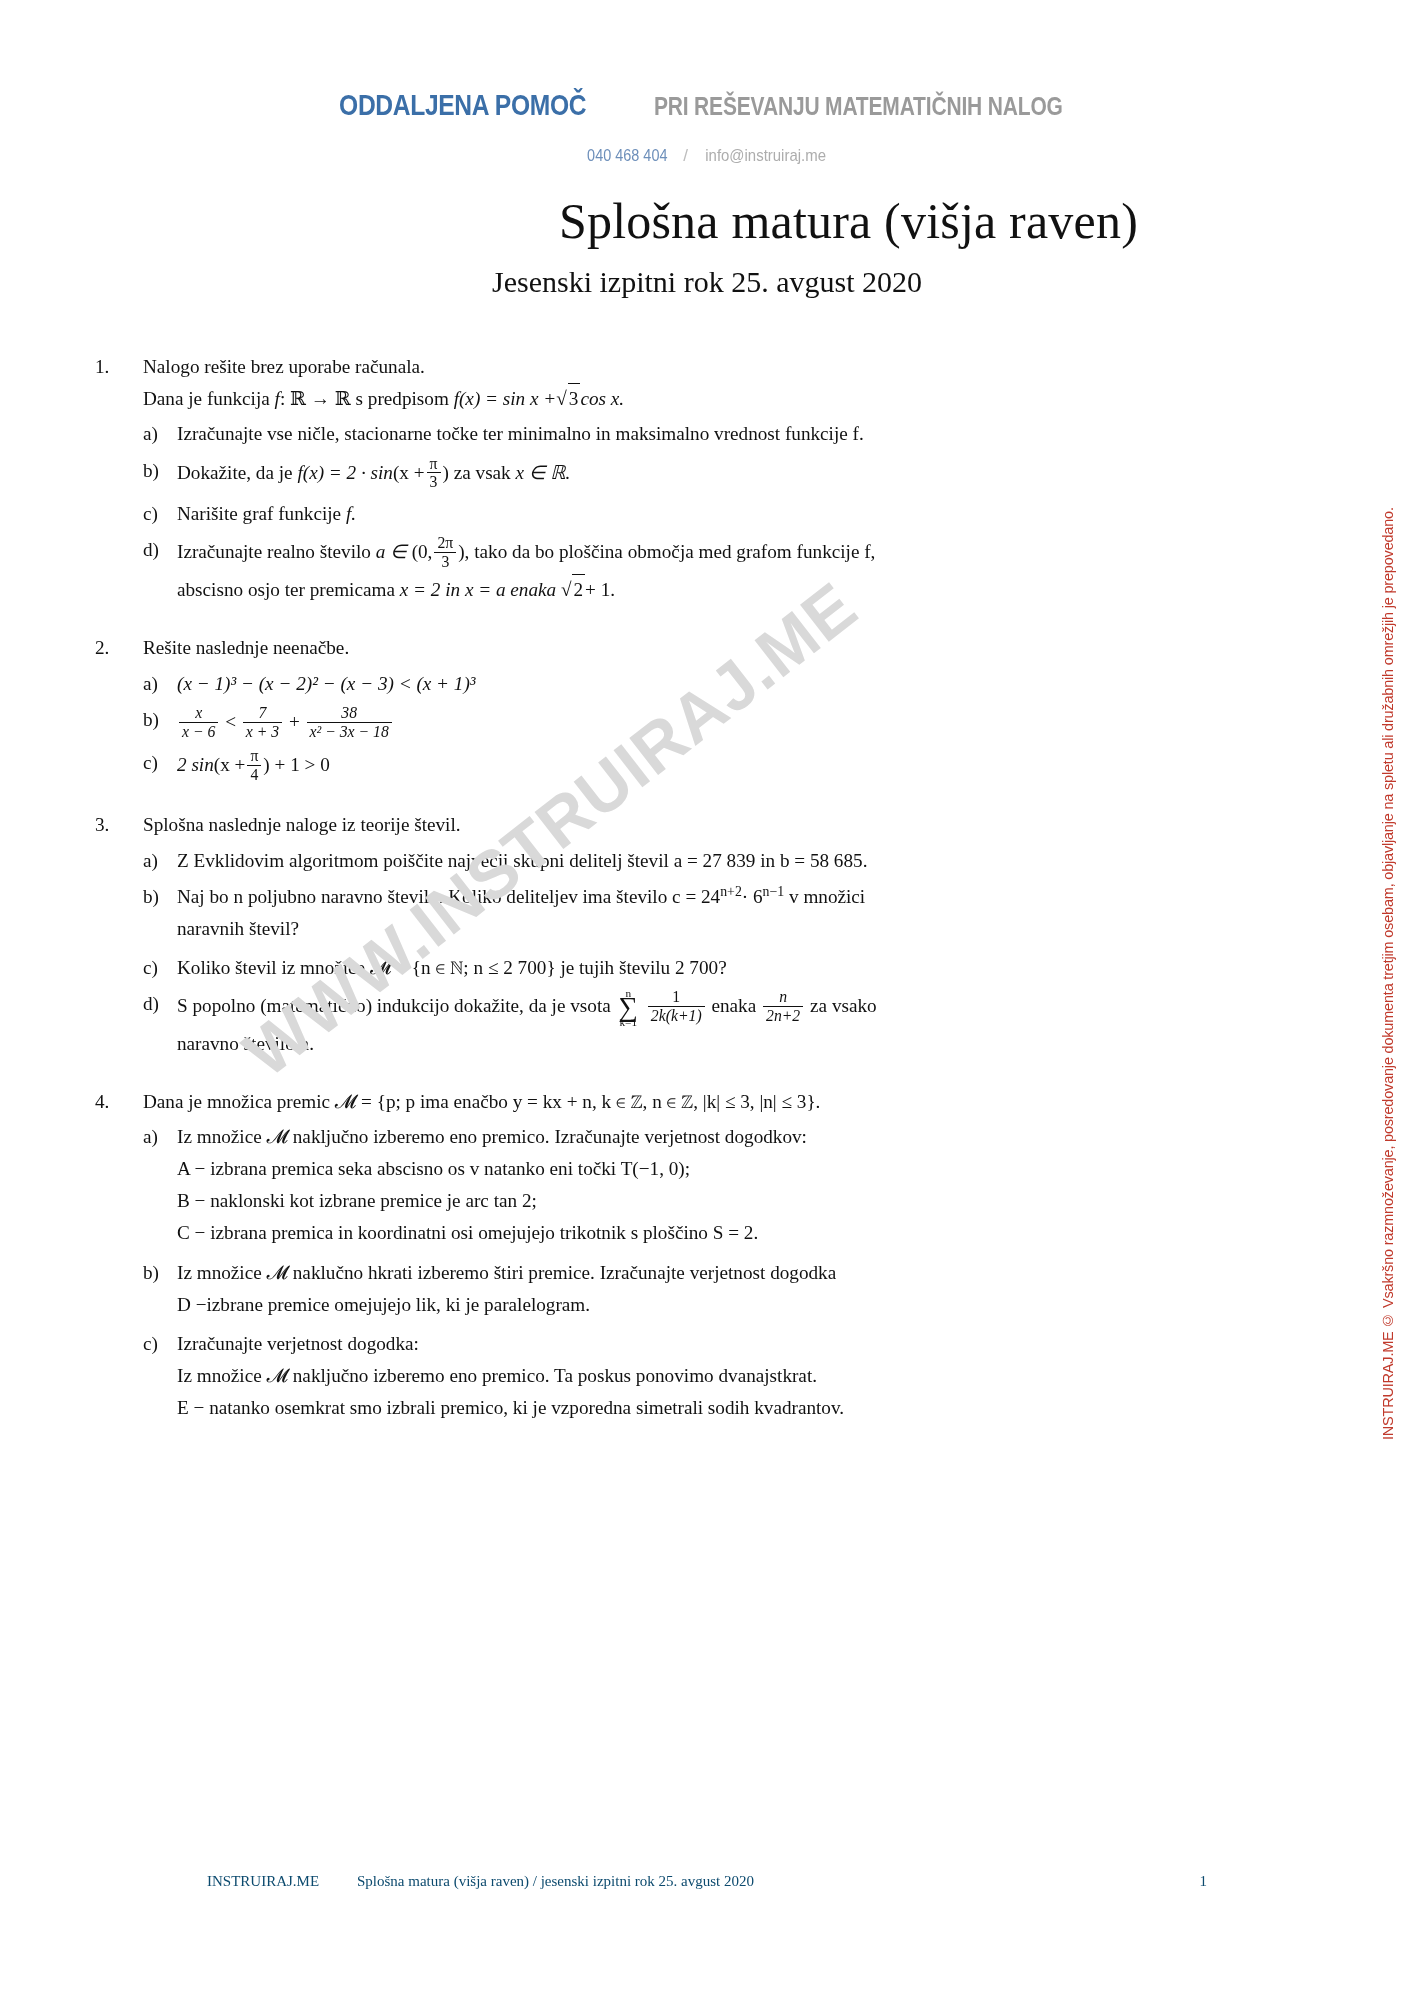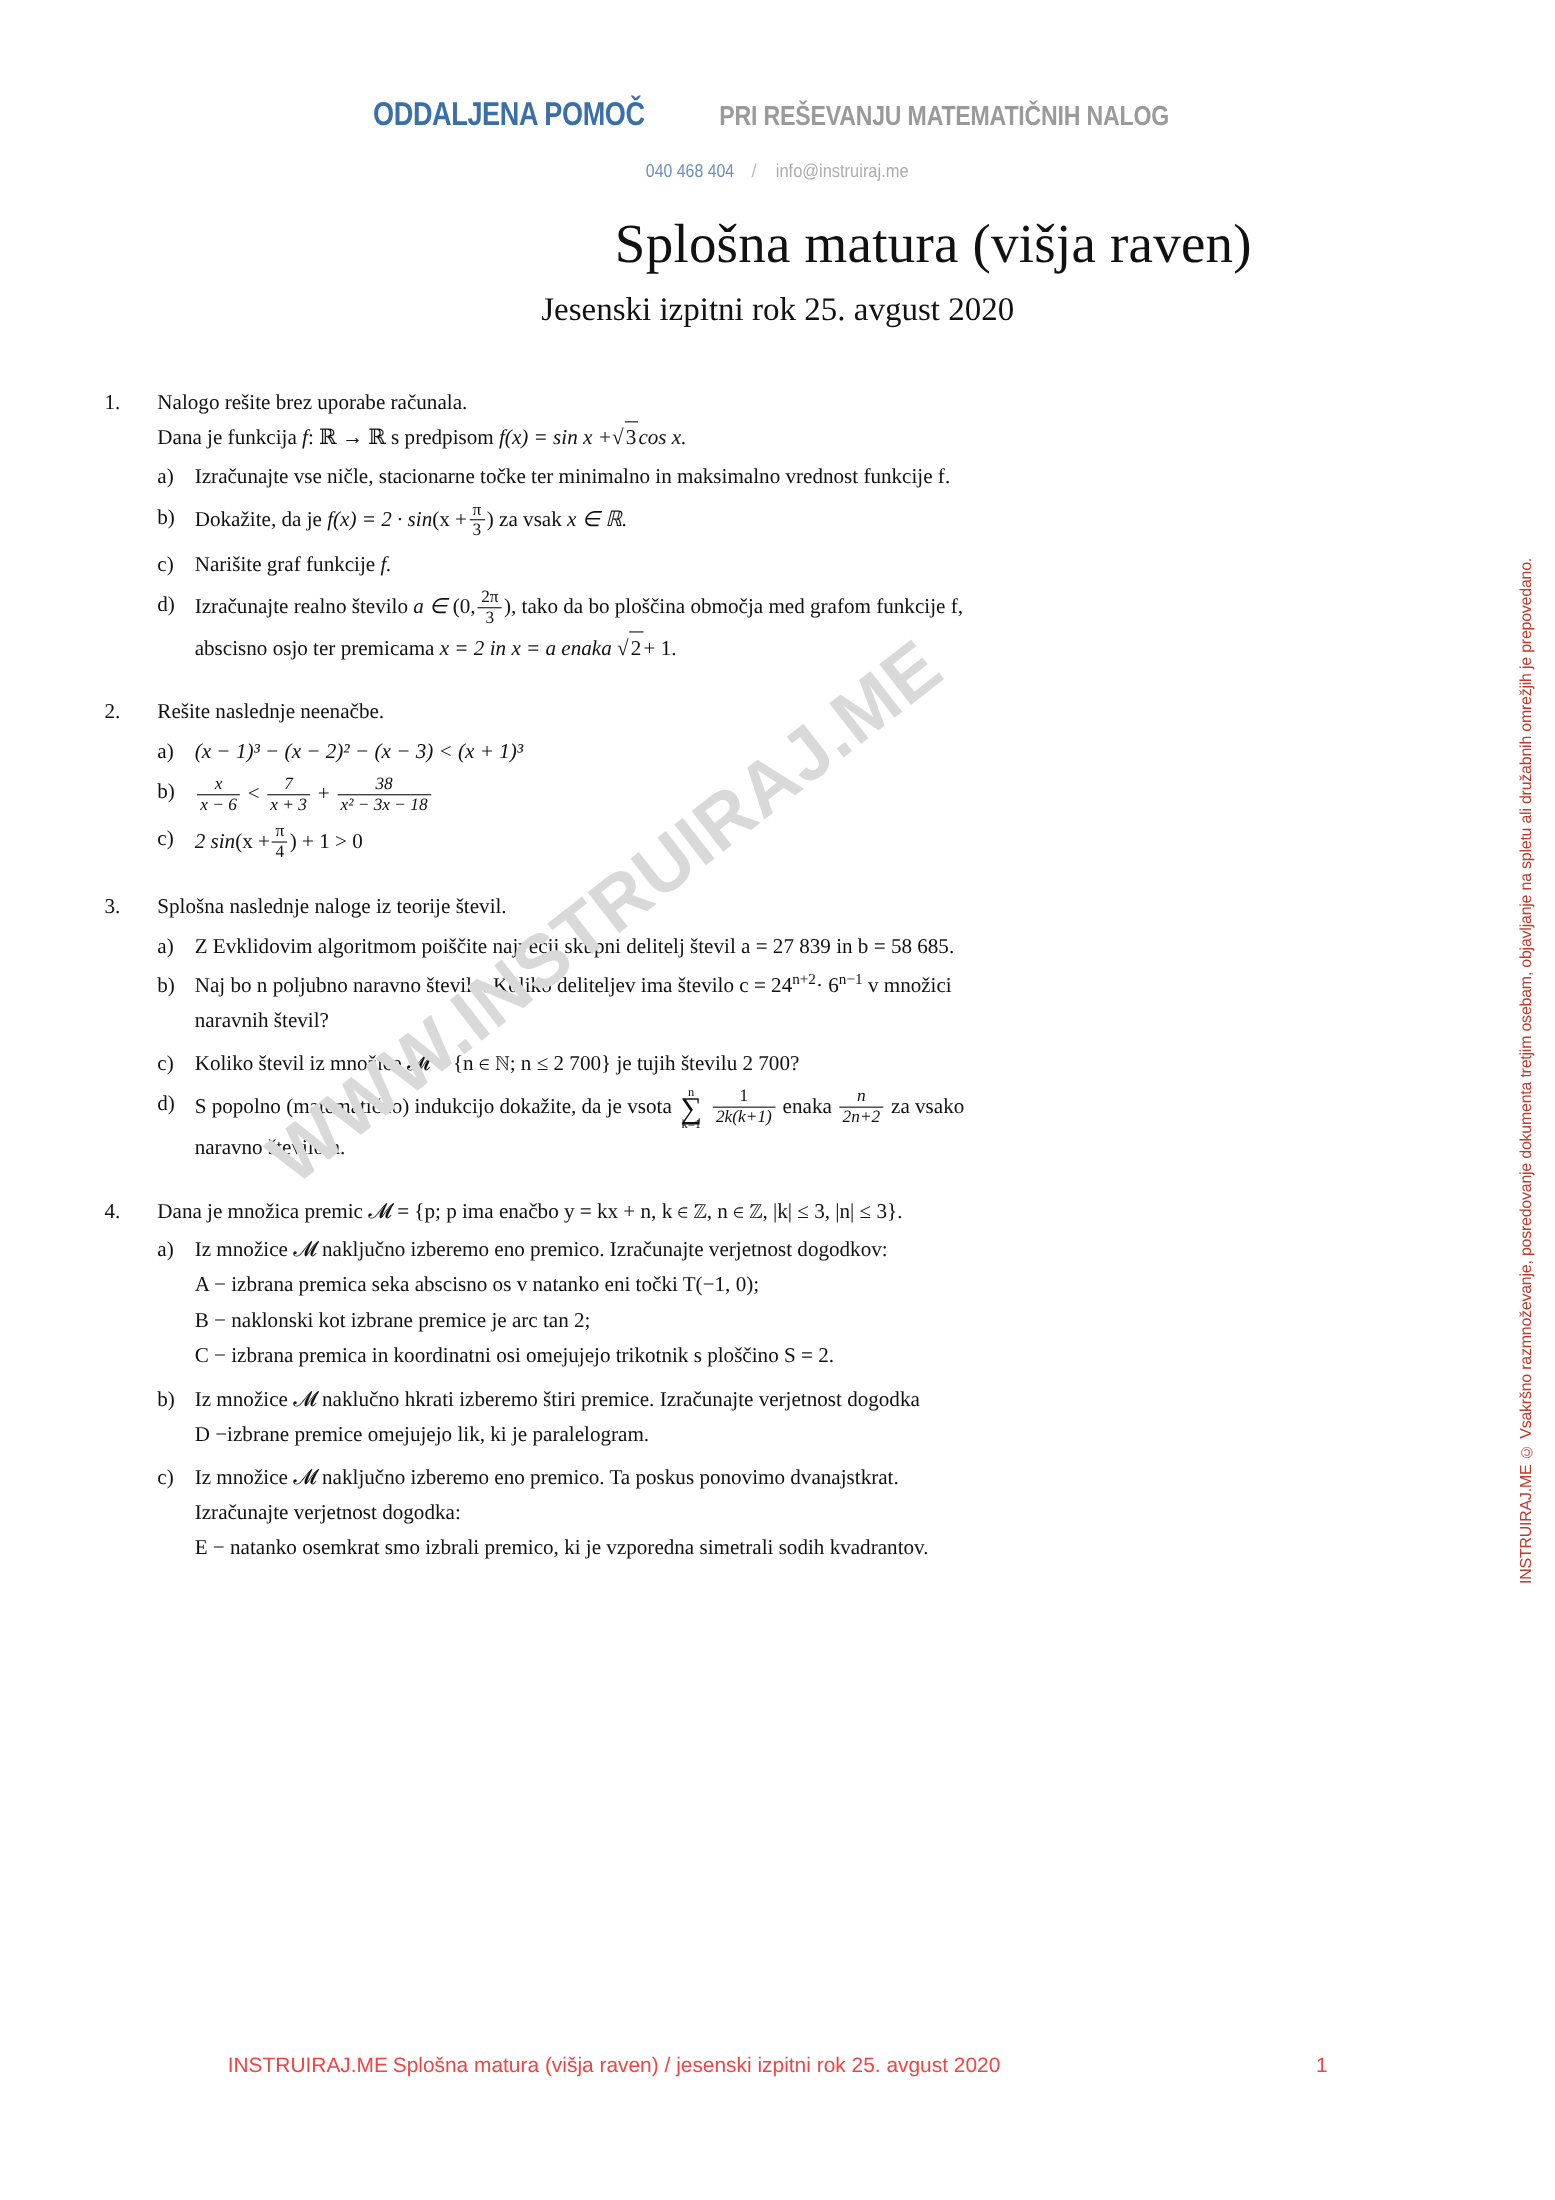--- a/index.html
+++ b/index.html
@@ -216,23 +216,23 @@
     letter-spacing: -0.2px;
     white-space: nowrap;
   }
 
   
   .footer {
     position: absolute;
     left: 0;
     bottom: 110px;
     width: 1414px;
-    font-family: Liberation Sans, sans-serif;
-    font-size: 19px;
-    color: #ef4444;
+    font-family: Liberation Serif, serif;
+    font-size: 15px;
+    color: #0c4a6e;
   }
   .footer-inner {
     position: relative;
     margin: 0 auto;
     width: 1000px;
     display: flex;
     align-items: baseline;
   }
   .f-brand { width: 150px; flex: 0 0 150px; }
   .f-mid { flex: 1 1 auto; }
@@ -406,22 +406,22 @@
         <div class="subitem">
           <div class="sub-lbl">b)</div>
           <div class="sub-txt">
             <p>Iz množice 𝓜 naklučno hkrati izberemo štiri premice. Izračunajte verjetnost dogodka</p>
             <p class="indent-line">D −izbrane premice omejujejo lik, ki je paralelogram.</p>
           </div>
         </div>
         <div class="subitem">
           <div class="sub-lbl">c)</div>
           <div class="sub-txt">
+            <p>Izračunajte verjetnost dogodka:</p>
             <p>Iz množice 𝓜 naključno izberemo eno premico. Ta poskus ponovimo dvanajstkrat.</p>
-            <p>Izračunajte verjetnost dogodka:</p>
             <p class="indent-line gap-line">E − natanko osemkrat smo izbrali premico, ki je vzporedna simetrali sodih kvadrantov.</p>
           </div>
         </div>
       </div>
     </div>
 
   </div>
 
   <div class="watermark">WWW.INSTRUIRAJ.ME</div>
 

